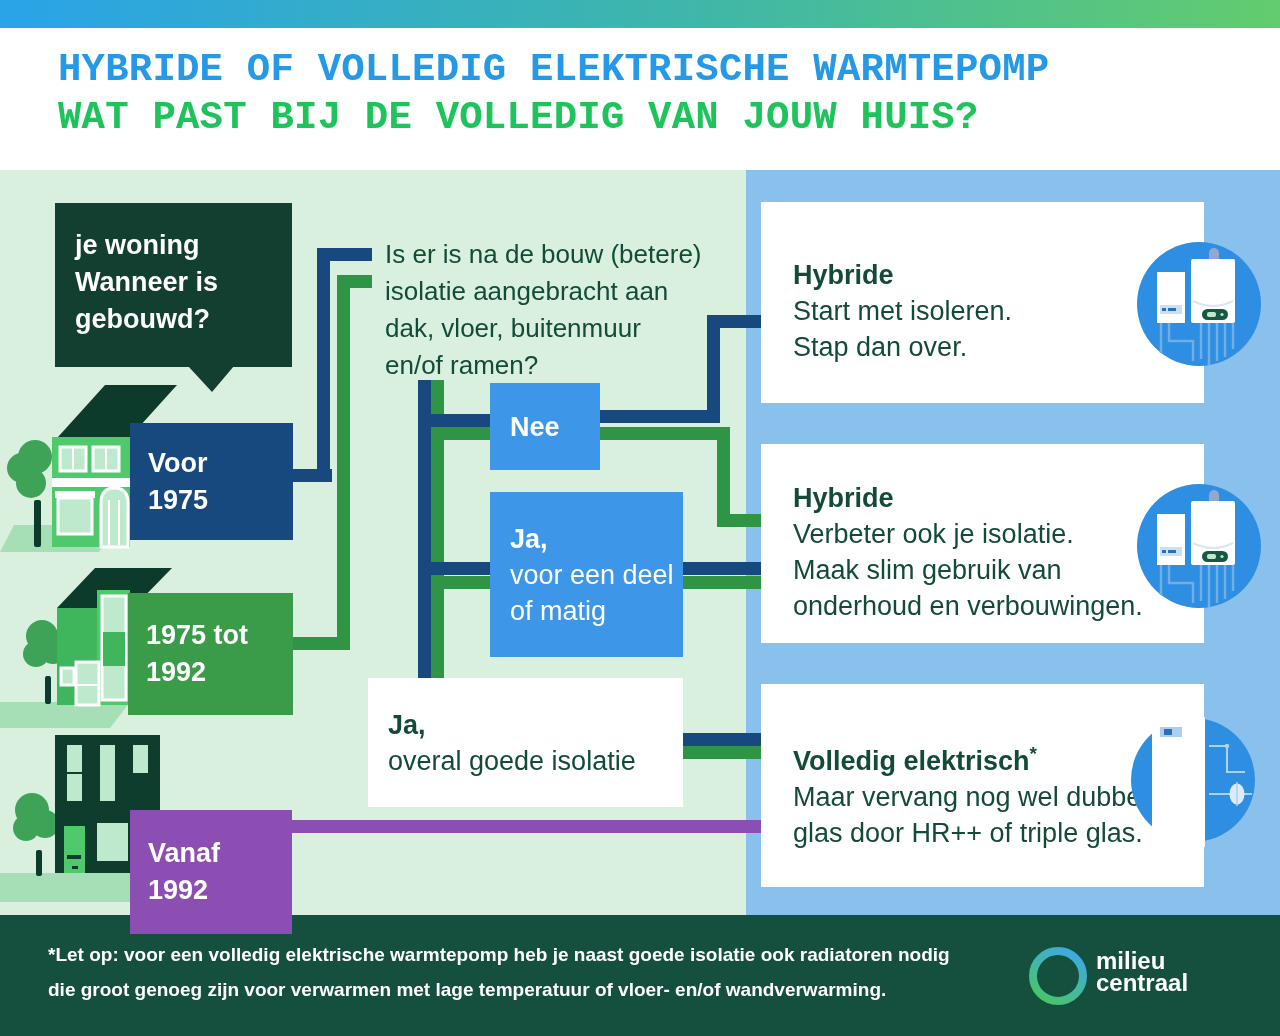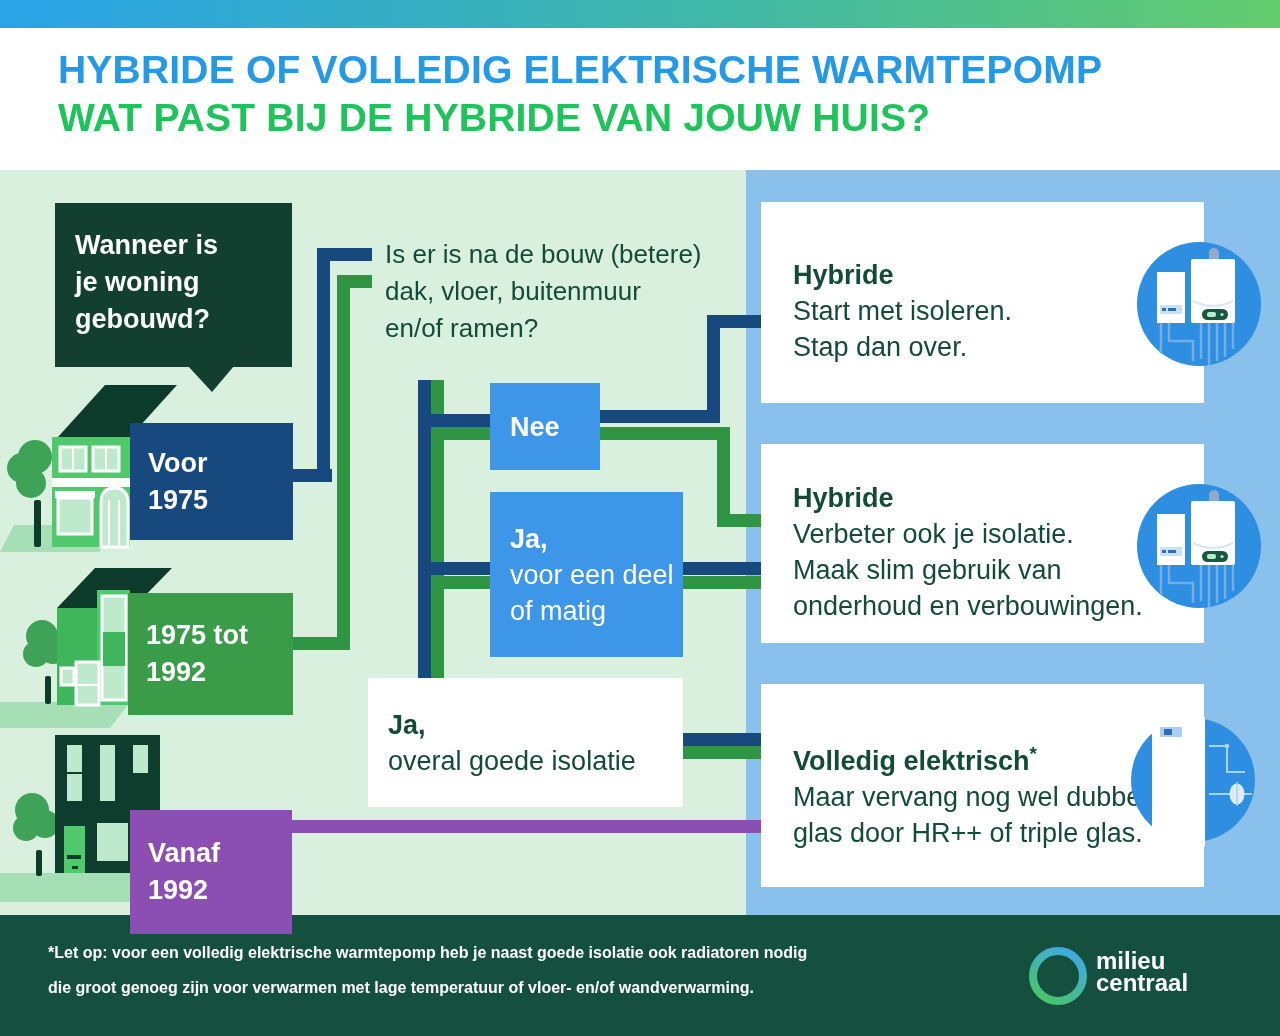--- a/index.html
+++ b/index.html
@@ -9,21 +9,21 @@
 
   
   #gradbar{left:0;top:0;width:1280px;height:28px;
     background:linear-gradient(90deg,var(--c-grad-left),#3fb7a8 55%,var(--c-grad-right));}
   #titleband{left:0;top:28px;width:1280px;height:142px;background:#ffffff;}
   #main-left{left:0;top:170px;width:746px;height:745px;background:var(--c-bg-lightgreen);}
   #main-right{left:746px;top:170px;width:534px;height:745px;background:var(--c-bg-lightblue);}
   #footer{left:0;top:915px;width:1280px;height:121px;background:var(--c-footer-green);}
 
   
-  .title-line{left:58px;font-size:39px;font-weight:800;letter-spacing:.2px;white-space:nowrap;}
+  .title-line{left:58px;font-size:39px;font-weight:800;letter-spacing:.2px;white-space:nowrap;font-family:Liberation Mono, monospace;}
   #title1{top:48px;color:var(--c-title-blue);}
   #title2{top:96px;color:var(--c-title-green);}
 
   
   #bubble{left:55px;top:203px;width:237px;height:164px;background:var(--c-bubble-green);
     color:#fff;font-size:27px;font-weight:700;line-height:37px;padding:24px 0 0 20px;box-sizing:border-box;}
   #bubble-tail{left:188px;top:366px;}
 
   
   .line{position:absolute;}
@@ -55,37 +55,37 @@
   
   .card{background:#ffffff;color:var(--c-text-green);font-size:27px;line-height:36px;
     display:flex;flex-direction:column;justify-content:center;padding-left:32px;box-sizing:border-box;}
   #card1{left:761px;top:202px;width:443px;height:201px;}
   #card2{left:761px;top:444px;width:443px;height:199px;}
   #card3{left:761px;top:684px;width:443px;height:203px;}
   .card-title{font-weight:700;margin-top:16px;}
   .card-title sup{font-size:19px;}
 
   
-  .foot-line{left:48px;color:#fff;font-size:16px;font-weight:700;white-space:nowrap;}
+  .foot-line{left:48px;color:#fff;font-size:19px;font-weight:700;white-space:nowrap;}
   #foot1{top:944px;}
   #foot2{top:979px;}
   #logo-ring{left:1028px;top:946px;}
   #logo-text{left:1096px;top:950px;color:#fff;font-size:24px;font-weight:700;line-height:22px;}
 </style>
 </head>
 <body>
 
 <div class="abs" id="gradbar"></div>
 <div class="abs" id="titleband"></div>
 <div class="abs" id="main-left"></div>
 <div class="abs" id="main-right"></div>
 <div class="abs" id="footer"></div>
 
 <div class="abs title-line" id="title1">HYBRIDE OF VOLLEDIG ELEKTRISCHE WARMTEPOMP</div>
-<div class="abs title-line" id="title2">WAT PAST BIJ DE HYBRIDE VAN JOUW HUIS?</div>
+<div class="abs title-line" id="title2">WAT PAST BIJ DE VOLLEDIG VAN JOUW HUIS?</div>
 
 <svg class="abs" style="left:0;top:378px" width="200" height="180" viewBox="0 378 200 180">
   <polygon points="14,525 120,525 99,552 0,552" style="fill:var(--c-ground-green)"></polygon>
   <circle cx="22" cy="468" r="15" style="fill:var(--c-tree-green)"></circle>
   <circle cx="35" cy="457" r="17" style="fill:var(--c-tree-green)"></circle>
   <circle cx="31" cy="483" r="15" style="fill:var(--c-tree-green)"></circle>
   <rect x="34" y="500" width="7" height="47" rx="2" style="fill:var(--c-roof-dark)"></rect>
   <polygon points="58,437 105,385 177,385 130,437" style="fill:var(--c-roof-dark)"></polygon>
   <rect x="52" y="437" width="78" height="110" style="fill:var(--c-house-green)"></rect>
   <rect x="52" y="478" width="78" height="9" fill="#FFFFFF"></rect>
@@ -165,30 +165,31 @@
 <div class="abs era-box" id="era2">
   <div>1975 tot</div>
   <div>1992</div>
 </div>
 <div class="abs era-box" id="era3">
   <div>Vanaf</div>
   <div>1992</div>
 </div>
 
 <div class="abs" id="bubble">
+  <div>je woning</div>
   <div>Wanneer is</div>
-  <div>je woning</div>
   <div>gebouwd?</div>
 </div>
 <svg class="abs" id="bubble-tail" width="46" height="26">
   <polygon points="0,0 46,0 24,26" style="fill:var(--c-bubble-green)"></polygon>
 </svg>
 
 <div class="abs" id="question">
   <div>Is er is na de bouw (betere)</div>
+  <div>isolatie aangebracht aan</div>
   <div>dak, vloer, buitenmuur</div>
   <div>en/of ramen?</div>
 </div>
 
 <div class="abs answer" id="ans-nee">
   <div>Nee</div>
 </div>
 <div class="abs answer" id="ans-deel">
   <div class="bold">Ja,</div>
   <div>voor een deel</div>

